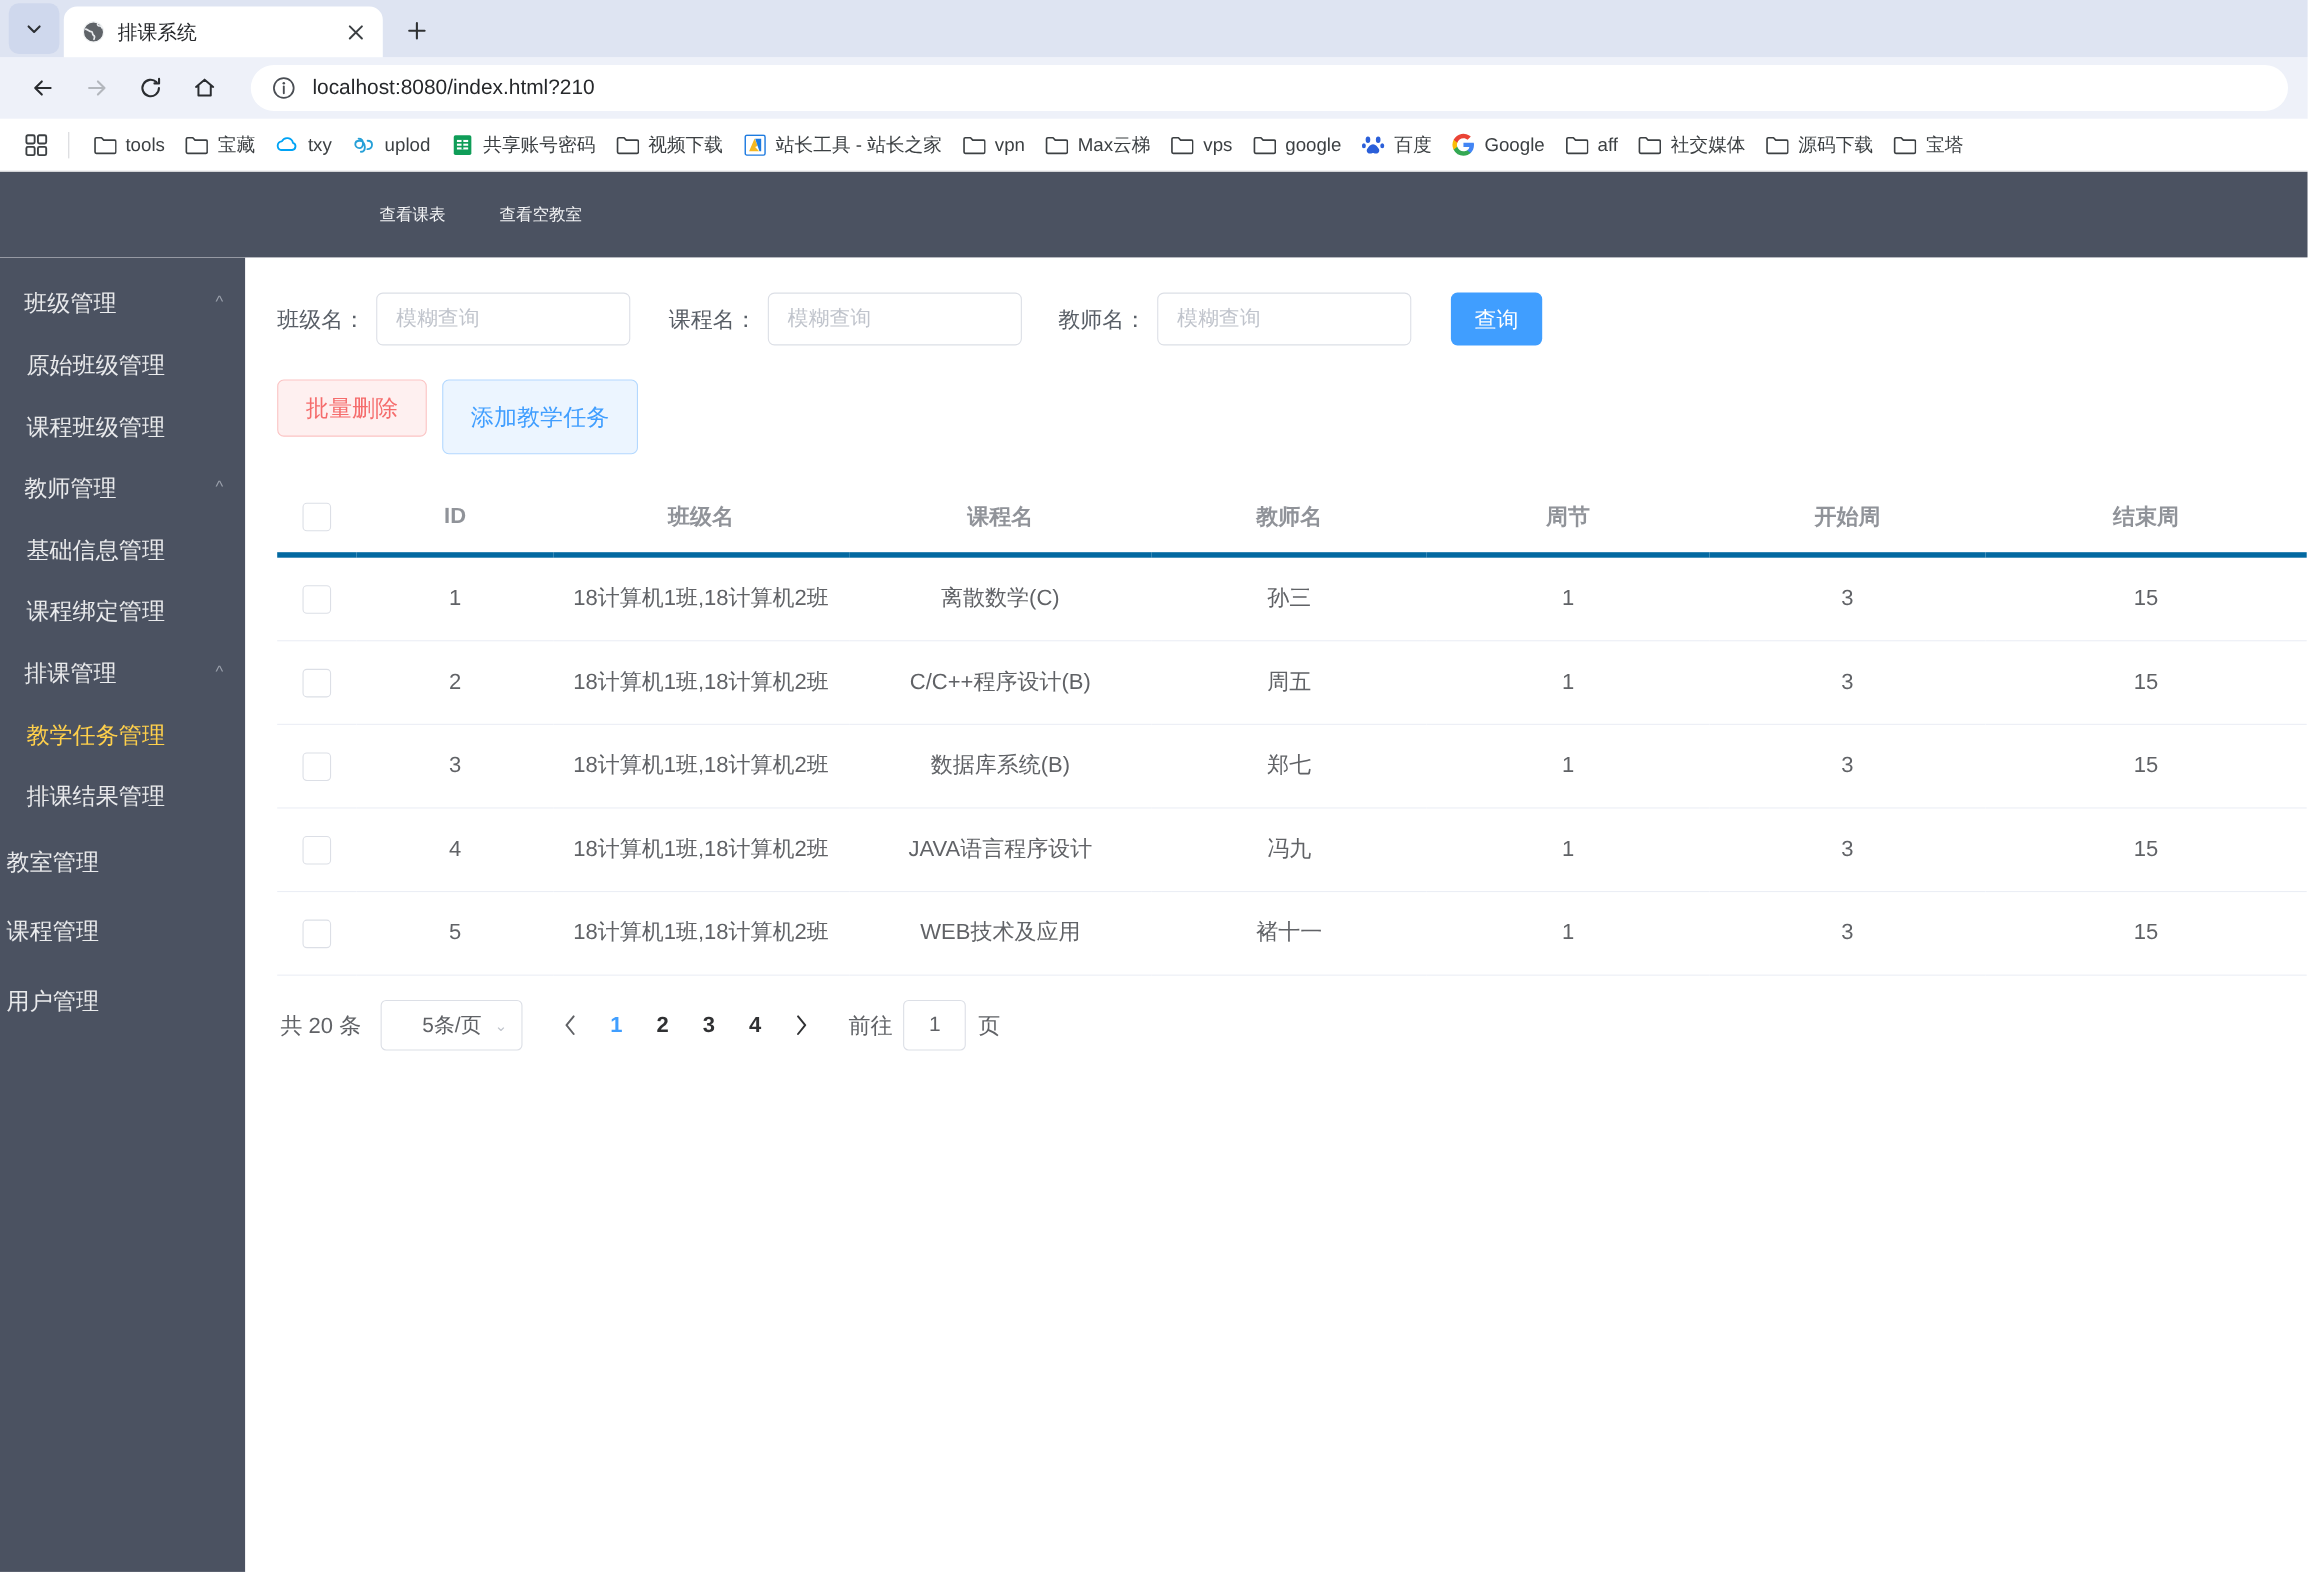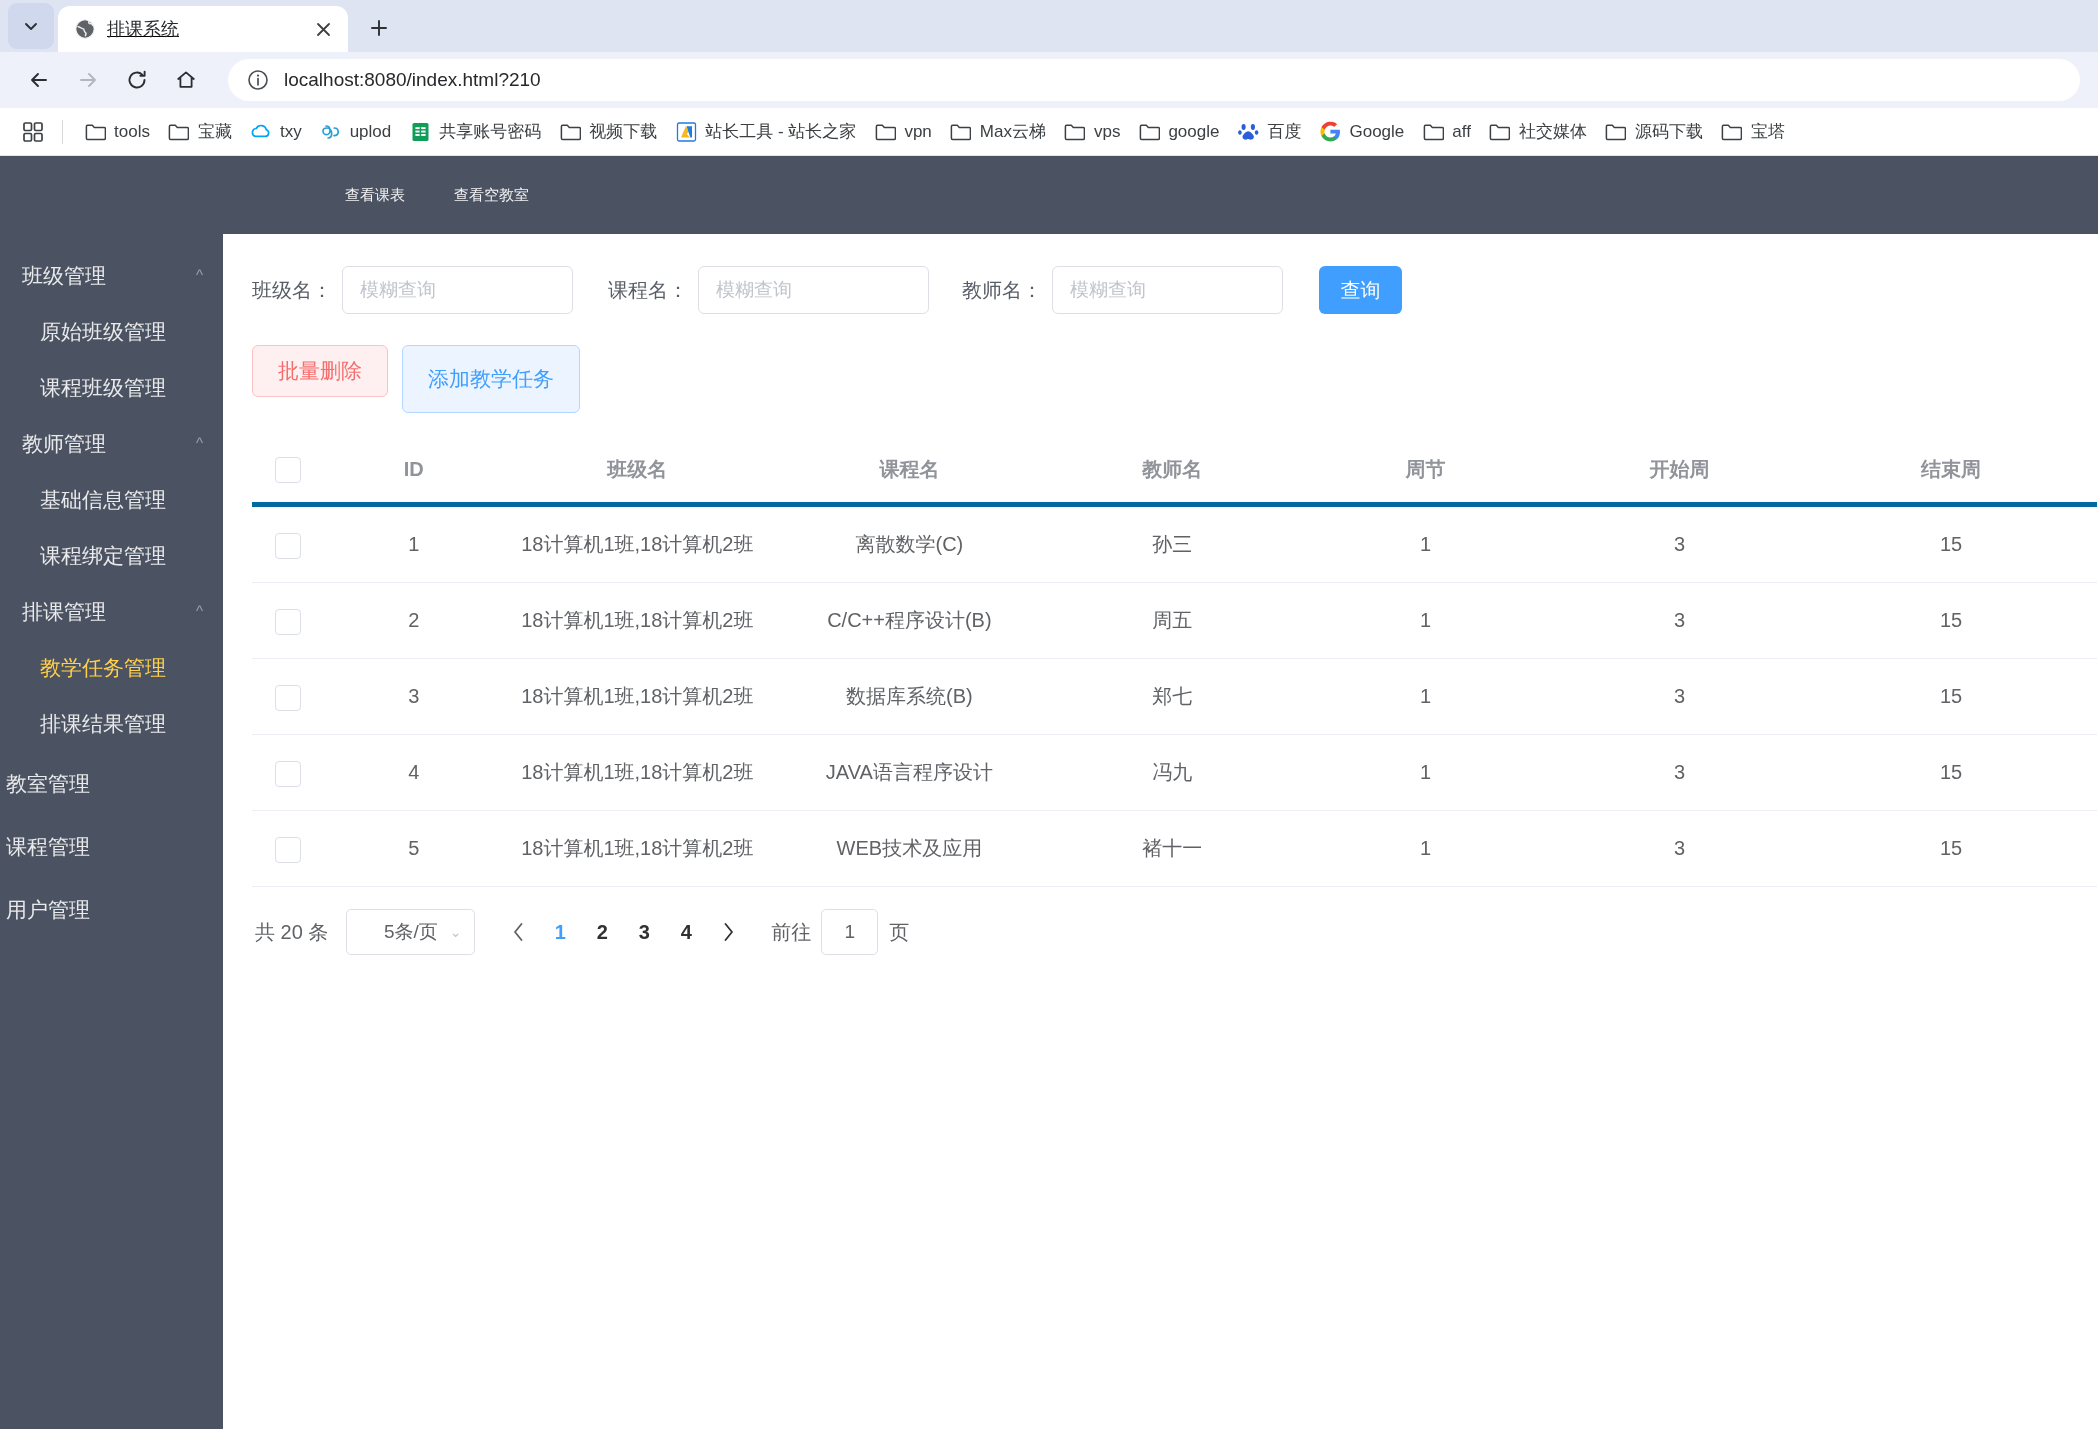--- a/index.html
+++ b/index.html
@@ -7,21 +7,21 @@
     width: 2098px; height: 1429px;
     font-family: "Liberation Sans", "DejaVu Sans", sans-serif;
     background: #ffffff; overflow: hidden;
   }
 
   
   .browser { width: 2098px; height: 1429px; display: flex; flex-direction: column; }
 
   .tabstrip {
     height: 52px; background: #dee4f2; display: flex; align-items: flex-end;
-    padding-left: 8px; flex: 0 0 52px; position: relative; text-decoration: underline;
+    padding-left: 8px; flex: 0 0 52px; position: relative;
   }
   .tab-list-btn {
     width: 46px; height: 46px; margin-bottom: 3px; border-radius: 9px;
     background: #cfd8ed; display: flex; align-items: center; justify-content: center;
     color: #2c2f33;
   }
   .tab {
     margin-left: 4px; margin-bottom: 0; height: 46px; width: 290px;
     background: #ffffff; border-radius: 12px 12px 0 0;
     display: flex; align-items: center; padding: 0 12px 0 16px; gap: 11px;
@@ -92,21 +92,21 @@
   .sidebar {
     width: 223px; flex: 0 0 223px; background: #4b5261; padding-top: 14px;
     overflow: hidden;
   }
   .menu-group-title {
     height: 56px; display: flex; align-items: center; justify-content: space-between;
     padding: 0 20px 0 22px; color: #e9eaec; font-size: 21px;
   }
   .caret { color: #9aa0ab; font-size: 15px; transform: translateY(-2px); }
   .menu-sub {
-    height: 56px; display: flex; align-items: center; padding-left: 40px;
+    height: 56px; display: flex; align-items: center; padding-left: 24px;
     color: #e9eaec; font-size: 21px;
   }
   .menu-sub.active { color: #ffd04b; }
   .menu-single {
     height: 63px; display: flex; align-items: center; padding-left: 6px;
     color: #e9eaec; font-size: 21px;
   }
 
   .content { flex: 1 1 auto; background: #ffffff; padding: 32px 0 0 29px; overflow: hidden; }
 

